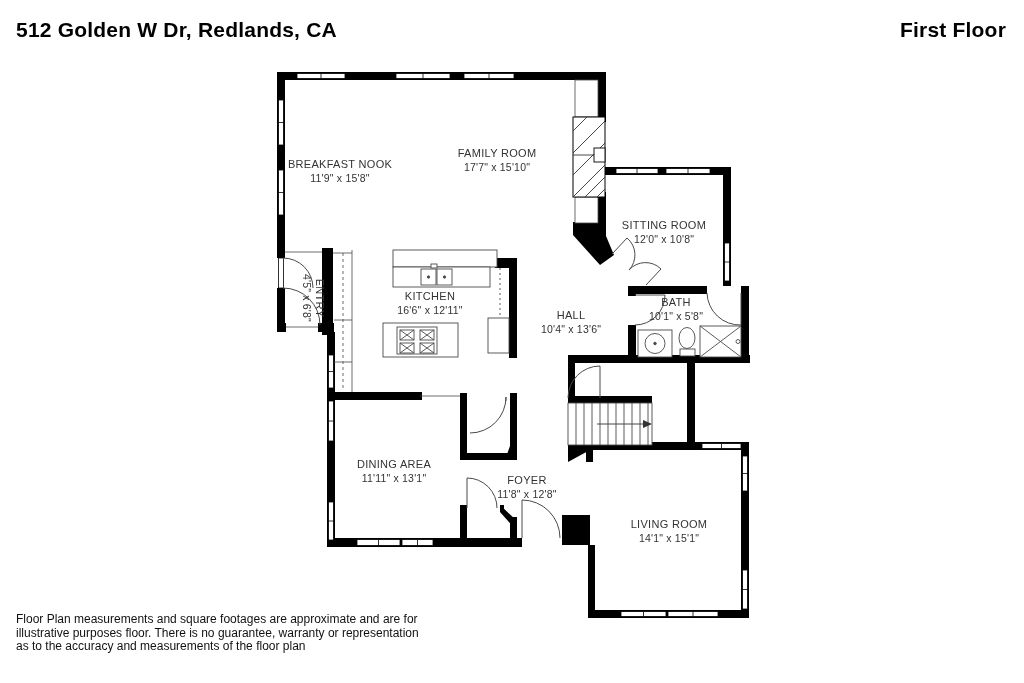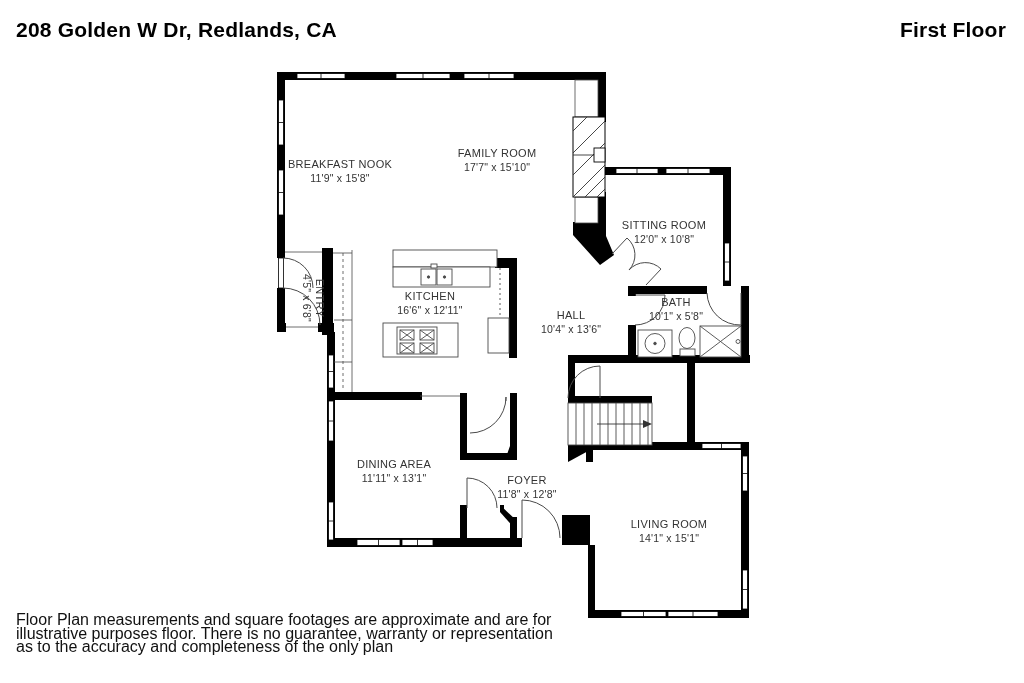--- a/index.html
+++ b/index.html
@@ -1,32 +1,32 @@
 <!DOCTYPE html>
 <html><head>
 <meta charset="utf-8">
 <style>
   html,body{margin:0;padding:0;background:#fff;}
   #page{position:relative;width:1024px;height:683px;background:#fff;overflow:hidden;
         font-family:"Liberation Sans",sans-serif;}
   .header{position:absolute;top:18px;left:16px;right:18px;display:flex;
           justify-content:space-between;align-items:baseline;}
   .header .addr,.header .floor{font-size:21px;font-weight:bold;color:#000;letter-spacing:.2px;}
-  .footer{position:absolute;left:16px;top:613px;font-size:16px;line-height:13.5px;color:#111;}
+  .footer{position:absolute;left:16px;top:613px;font-size:12px;line-height:13.5px;color:#111;}
   svg text{font-family:"Liberation Sans",sans-serif;fill:#333;}
   .rname{font-size:11px;letter-spacing:.3px;}
   .rdims{font-size:10.5px;letter-spacing:.2px;}
 </style>
 </head>
 <body>
 
 <div id="page">
 
   <div class="header">
-    <span class="addr">208 Golden W Dr, Redlands, CA</span>
+    <span class="addr">512 Golden W Dr, Redlands, CA</span>
     <span class="floor">First Floor</span>
   </div>
 
   <svg width="1024" height="683" viewBox="0 0 1024 683">
 
     <g fill="#000" stroke="none">
       <rect x="277" y="72" width="328" height="8"></rect>
       <rect x="277" y="72" width="8" height="186"></rect>
       <rect x="277" y="288" width="8" height="44"></rect>
       <rect x="277" y="323" width="57" height="9"></rect>
@@ -270,16 +270,16 @@
       <g>
         <text class="rname" x="669" y="528">LIVING ROOM</text>
         <text class="rdims" x="669" y="542">14'1" x 15'1"</text>
       </g>
     </g>
   </svg>
 
   <div class="footer">
     <div>Floor Plan measurements and square footages are approximate and are for</div>
     <div>illustrative purposes floor. There is no guarantee, warranty or representation</div>
-    <div>as to the accuracy and completeness of the only plan</div>
+    <div>as to the accuracy and measurements of the floor plan</div>
   </div>
 
 </div>
 
 </body></html>

